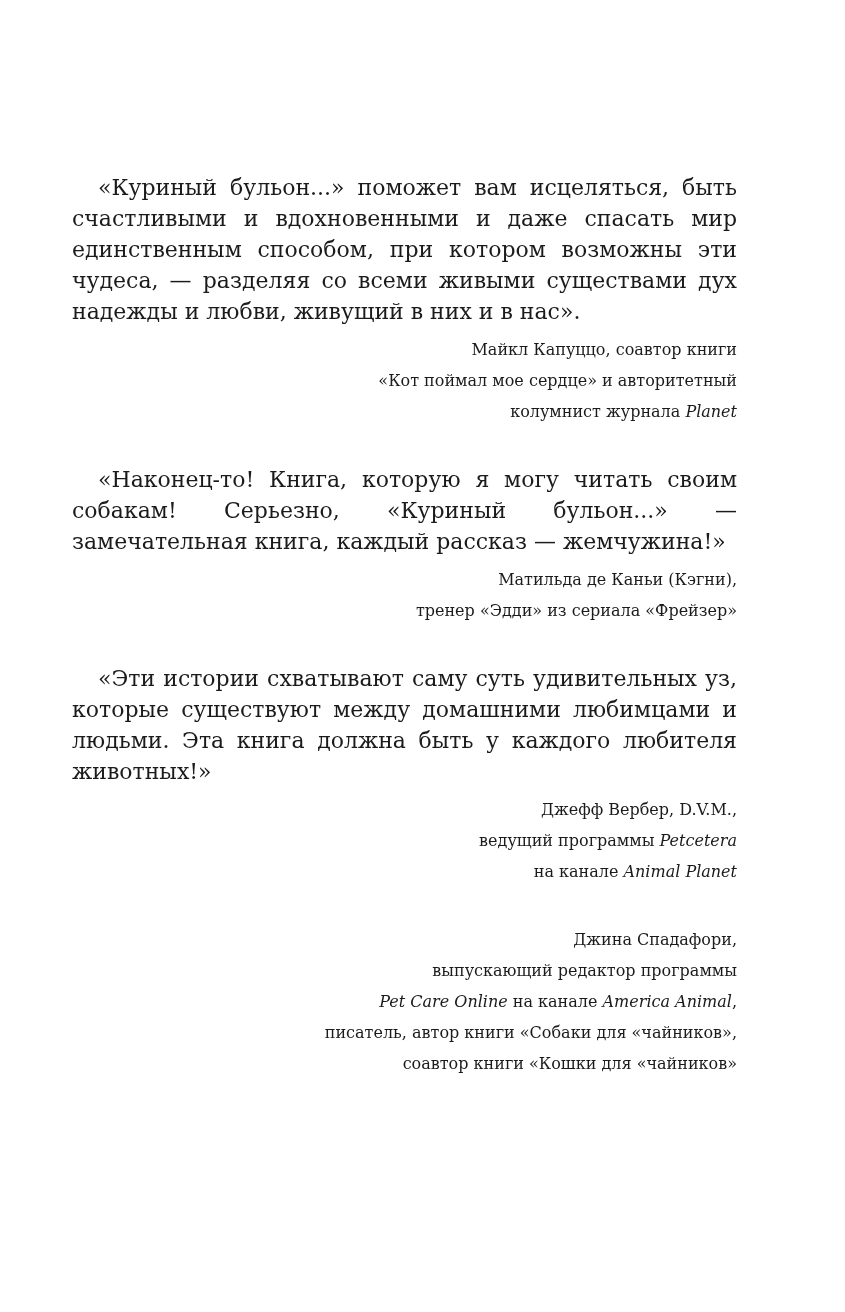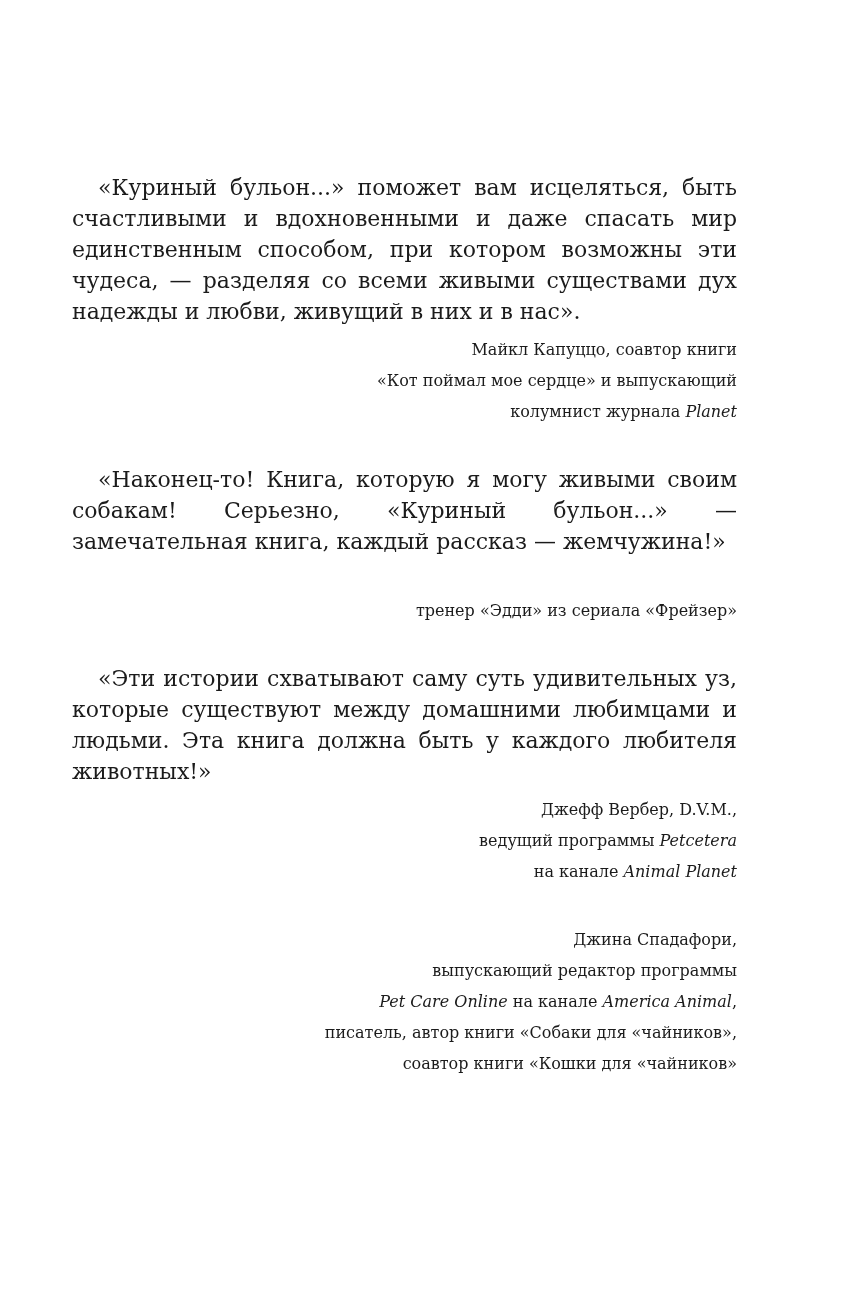--- a/index.html
+++ b/index.html
@@ -40,25 +40,25 @@
     font-style: italic;
   }
 </style>
 </head>
 <body style="background: rgb(255, 255, 255); color: rgb(27, 27, 27);">
 
 <main class="page">
   <div>
       <section class="testimonial">
         <p class="quote">«Куриный бульон...» поможет вам исцеляться, быть счаст­ливыми и вдохновенными и даже спасать мир единственным способом, при котором возможны эти чудеса, — разделяя со всеми живыми существами дух надежды и любви, живущий в них и в нас».</p>
-        <p class="attribution"><span>Майкл Капуццо, соавтор книги</span><br><span>«Кот поймал мое сердце» и выпускающий</span><br><span>колумнист журнала </span><em>Planet</em></p>
+        <p class="attribution"><span>Майкл Капуццо, соавтор книги</span><br><span>«Кот поймал мое сердце» и авторитетный</span><br><span>колумнист журнала </span><em>Planet</em></p>
       </section>
       <section class="testimonial">
-        <p class="quote">«Наконец-то! Книга, которую я могу живыми своим собакам! Серьезно, «Куриный бульон...» — замечательная книга, каждый рассказ — жемчужина!»</p>
-        <p class="attribution"><br><span>тренер «Эдди» из сериала «Фрейзер»</span></p>
+        <p class="quote">«Наконец-то! Книга, которую я могу читать своим собакам! Серьезно, «Куриный бульон...» — замечательная книга, каждый рассказ — жемчужина!»</p>
+        <p class="attribution"><span>Матильда де Каньи (Кэгни),</span><br><span>тренер «Эдди» из сериала «Фрейзер»</span></p>
       </section>
       <section class="testimonial">
         <p class="quote">«Эти истории схватывают саму суть удивительных уз, кото­рые существуют между домашними любимцами и людьми. Эта книга должна быть у каждого любителя животных!»</p>
         <p class="attribution"><span>Джефф Вербер, D.V.M.,</span><br><span>ведущий программы </span><em>Petcetera</em><br><span>на канале </span><em>Animal Planet</em></p>
       </section>
       <section class="testimonial">
         <p class="attribution"><span>Джина Спадафори,</span><br><span>выпускающий редактор программы</span><br><em>Pet Care Online</em><span> на канале </span><em>America Animal</em><span>,</span><br><span>писатель, автор книги «Собаки для «чайников»,</span><br><span>соавтор книги «Кошки для «чайников»</span></p>
       </section>
     </div>
 </main>

